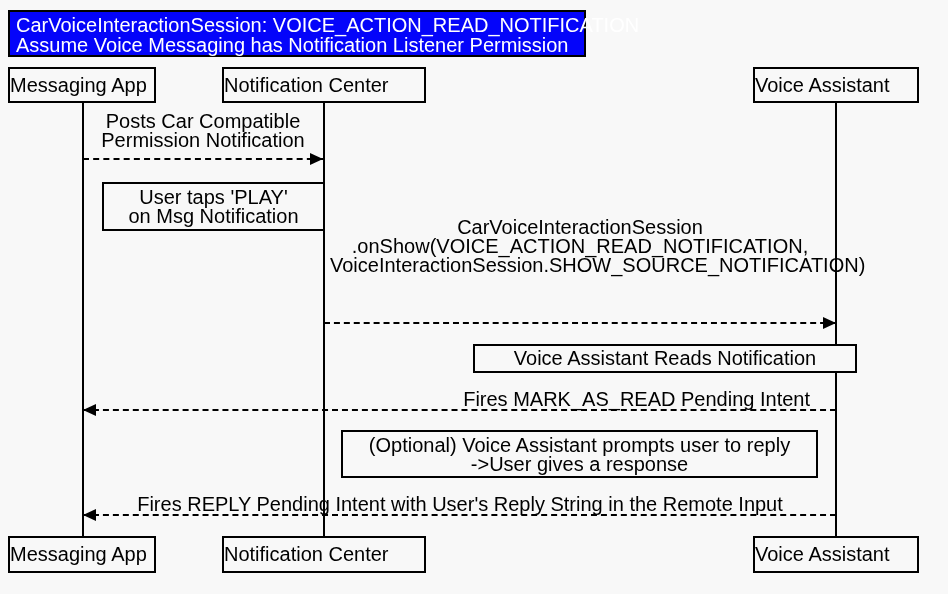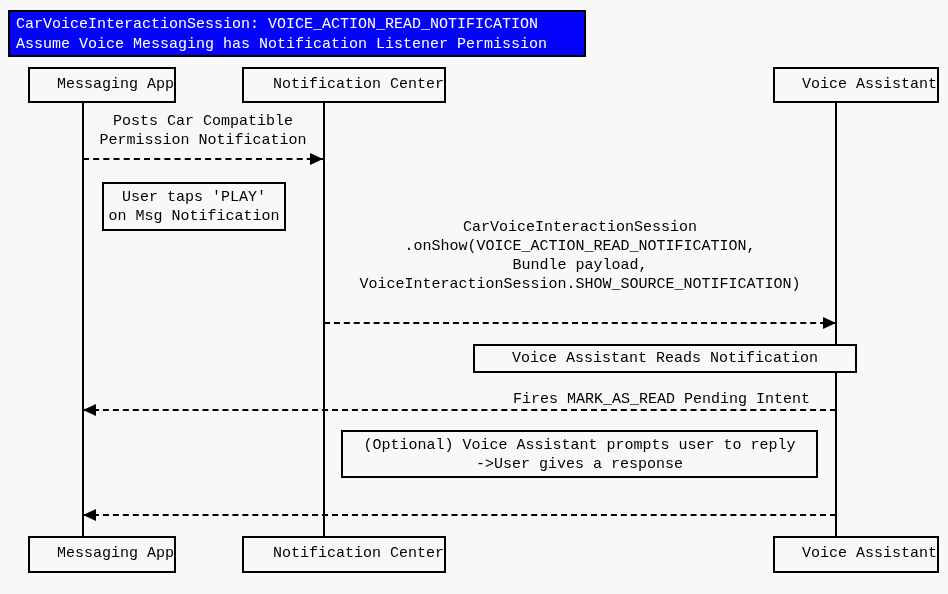--- a/index.html
+++ b/index.html
@@ -1,41 +1,40 @@
 <!DOCTYPE html>
 <html><head>
 <meta charset="utf-8">
 <style>
   html,body{margin:0;padding:0;}
   body{background:#f8f8f8;}
   .stage{
     position:relative;
     width:948px;height:594px;
     background:var(--bg,#f8f8f8);
-    font-family:Liberation Mono, monospace;
-    font-size:15px;color:var(--ink,#000);
+    font-family:Liberation Sans, sans-serif;
+    font-size:20px;color:var(--ink,#000);
     overflow:hidden;
   }
   .abs{position:absolute;box-sizing:border-box;}
   .title-box{
     background:var(--title-bg,#0000fa);
     color:var(--title-text,#fff);
     border:2px solid #000;
     padding:3px 6px;
     line-height:20px;
     white-space:nowrap;
   }
   .pbox{
     border:2px solid #000;
     background:var(--box-fill,#f8f8f8);
-    text-align:right;
+    text-align:left;
     line-height:32px;
     white-space:nowrap;
     z-index:3;
-    margin-left:20px;
   }
   .lifeline{
     width:2px;background:#000;z-index:1;
   }
   .msg-line{
     height:0;border-top:2px dashed #000;z-index:2;
   }
   .arrow-right{
     width:0;height:0;z-index:2;
     border-top:6px solid transparent;
@@ -82,49 +81,51 @@
     <span>Voice Assistant</span>
   </div>
 
   <div class="abs msg-label" style="left:83px;top:112px;width:240px;">
     <div>Posts Car Compatible</div>
     <div>Permission Notification</div>
   </div>
   <div class="abs msg-line" style="left:83px;top:158px;width:240px;"></div>
   <div class="abs arrow-right" style="left:310px;top:153px;"></div>
 
-  <div class="abs note" style="left:102px;top:182px;width:184px;height:49px;padding-top:4px;">
+  <div class="abs note" style="left:102px;top:182px;width:223px;height:49px;padding-top:4px;">
     <div>User taps 'PLAY'</div>
     <div>on Msg Notification</div>
   </div>
 
   <div class="abs msg-label" style="left:330px;top:218px;width:500px;">
     <div>CarVoiceInteractionSession</div>
     <div>.onShow(VOICE_ACTION_READ_NOTIFICATION,</div>
-    <div>Bundle payload,</div>
     <div>VoiceInteractionSession.SHOW_SOURCE_NOTIFICATION)</div>
   </div>
   <div class="abs msg-line" style="left:324px;top:322px;width:512px;"></div>
   <div class="abs arrow-right" style="left:823px;top:317px;"></div>
 
   <div class="abs note" style="left:473px;top:344px;width:384px;height:29px;line-height:25px;">
     <div>Voice Assistant Reads Notification</div>
   </div>
 
   <div class="abs msg-label" style="left:110px;top:390px;width:700px;text-align:right;">
     <div>Fires MARK_AS_READ Pending Intent</div>
   </div>
   <div class="abs msg-line" style="left:83px;top:409px;width:753px;"></div>
   <div class="abs arrow-left" style="left:83px;top:404px;"></div>
 
   <div class="abs note" style="left:341px;top:430px;width:477px;height:48px;padding-top:4px;text-align:center;">
     <div>(Optional) Voice Assistant prompts user to reply</div>
     <div>-&gt;User gives a response</div>
   </div>
 
+  <div class="abs msg-label" style="left:85px;top:495px;width:750px;">
+    <div>Fires REPLY Pending Intent with User's Reply String in the Remote Input</div>
+  </div>
   <div class="abs msg-line" style="left:83px;top:514px;width:753px;"></div>
   <div class="abs arrow-left" style="left:83px;top:509px;"></div>
 
   <div class="abs pbox" style="left:8px;top:536px;width:148px;height:37px;">
     <span>Messaging App</span>
   </div>
   <div class="abs pbox" style="left:222px;top:536px;width:204px;height:37px;">
     <span>Notification Center</span>
   </div>
   <div class="abs pbox" style="left:753px;top:536px;width:166px;height:37px;">

